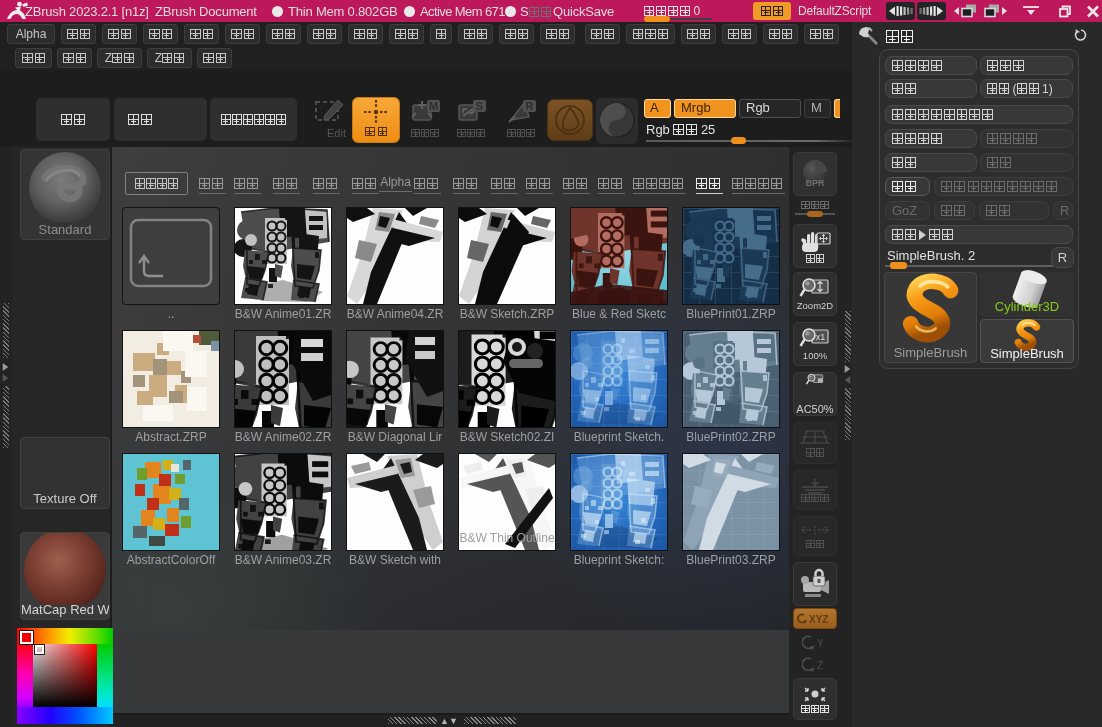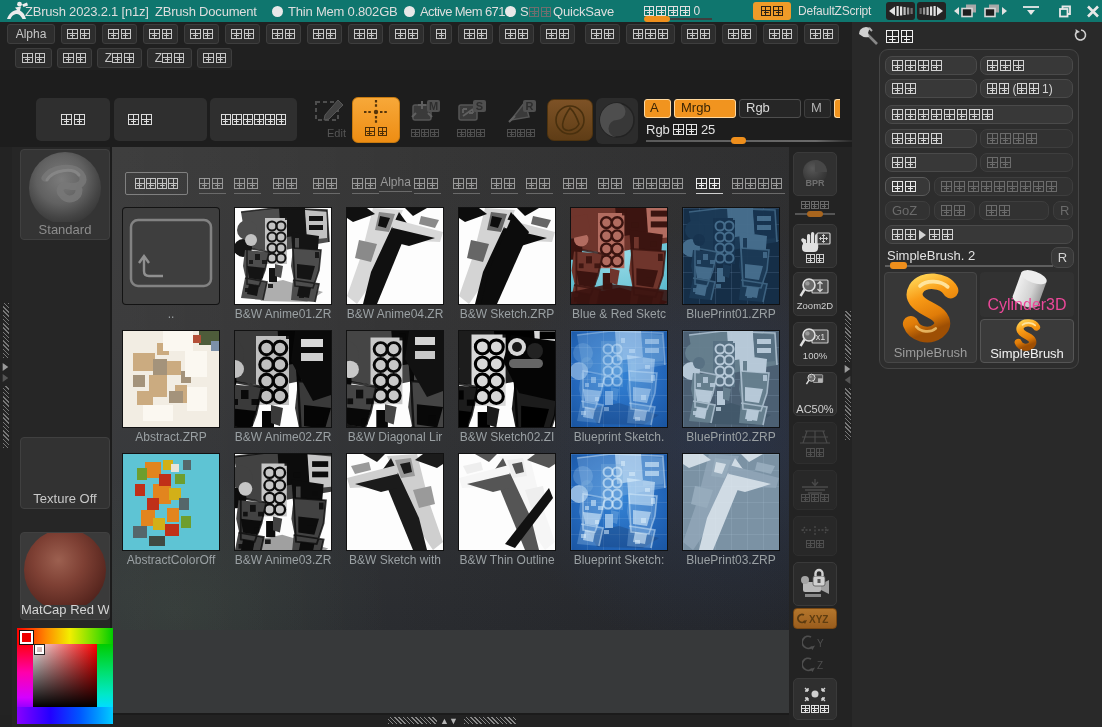--- a/index.html
+++ b/index.html
@@ -4,21 +4,21 @@
 *{margin:0;padding:0;box-sizing:border-box}
 html,body{width:1102px;height:727px;overflow:hidden;background:#232323;font-family:"Liberation Sans",sans-serif;-webkit-font-smoothing:antialiased}
 .abs{position:absolute}
 #stage{position:relative;width:1102px;height:727px;background:#232323}
 
 .cn{display:inline-flex;align-items:center;gap:2px;vertical-align:-1px}
 .cn i{display:inline-block;width:.84em;height:.84em;border:1px solid;position:relative;flex:0 0 auto;background-image:linear-gradient(currentColor,currentColor);background-size:60% 1px;background-position:50% 78%;background-repeat:no-repeat}
 .cn i:before{content:"";position:absolute;left:0;right:0;top:50%;height:1px;margin-top:-.5px;background:currentColor}
 .cn i:after{content:"";position:absolute;top:0;bottom:0;left:50%;width:1px;margin-left:-.5px;background:currentColor}
 
-#title{position:absolute;left:0;top:0;width:1102px;height:22px;background:#0f766e;color:#dedede;font-size:13px;letter-spacing:-0.2px}
+#title{position:absolute;left:0;top:0;width:1102px;height:22px;background:#be185d;color:#dedede;font-size:13px;letter-spacing:-0.2px}
 #title .t{position:absolute;top:4px;white-space:nowrap}
 .dot{display:inline-block;width:11px;height:11px;border-radius:50%;background:#e8e8e8;vertical-align:-1px}
 #menu-btn{position:absolute;left:753px;top:2px;width:38px;height:18px;background:#ef9b28;border-radius:3px;color:#2a2014;font-size:12px;display:flex;align-items:center;justify-content:center}
 
 #mrow1,#mrow2{position:absolute;left:0;width:1102px;background:#202020}
 #mrow1{top:22px;height:24px}
 #mrow2{top:46px;height:24px}
 .mbtn{position:absolute;top:2px;height:20px;background:#2d2d2d;border:1px solid #3e3e3e;border-radius:3px;color:#c6c6c6;font-size:12px;display:flex;align-items:center;justify-content:center;padding:0 6px}
 
 #tbar{position:absolute;left:0;top:70px;width:1102px;height:77px;background:#1d1d1d}
@@ -725,21 +725,21 @@
   <div class="tlabel" style="left:228px;top:406px">B&amp;W Sketch with</div>
   <div class="thumb" style="left:347px;top:307px">
     <svg width="96" height="96" viewBox="0 0 96 96" style="--d:#555;--m:#eee;--l:#f6f6f6">
       <rect width="96" height="96" fill="#fdfdfd"></rect>
       <g transform="translate(96,0) scale(-1,1)">
             <use href="#jet"></use>
           </g>
       <polygon points="46,90 90,34 94,44 56,94" fill="#111"></polygon>
     </svg>
   </div>
-  <div class="tlabel" style="left:340px;top:406px">B&amp;W Thin Outline</div>
+  <div class="tlabel" style="left:340px;top:384px">B&amp;W Thin Outline</div>
   <div class="thumb" style="left:459px;top:307px">
     <svg width="96" height="96" viewBox="0 0 96 96" style="--d:rgba(222,240,252,0.6);--m:rgba(160,200,235,0.3);--l:rgba(125,175,220,0.35);--s:rgba(25,60,110,0.35)">
       <defs>
             <radialGradient id="bpb2" cx="50%" cy="45%" r="78%">
         <stop offset="0%" stop-color="#3585d6"></stop>
               <stop offset="60%" stop-color="#2266ba"></stop>
               <stop offset="100%" stop-color="#19539e"></stop>
       </radialGradient>
           </defs>
       <rect width="96" height="96" fill="url(#bpb2)"></rect>
@@ -1132,21 +1132,21 @@
               <stop offset="60%" stop-color="#d2d2d2"></stop>
               <stop offset="100%" stop-color="#9e9e9e"></stop>
       </linearGradient>
           </defs>
       <g transform="rotate(20 25 24)">
         <rect x="11" y="12" width="28" height="26" fill="url(#cyg)"></rect>
         <ellipse cx="25" cy="38" rx="14" ry="6" fill="url(#cyg)"></ellipse>
         <ellipse cx="25" cy="12" rx="14" ry="6" fill="#ededed"></ellipse>
       </g>
     </svg>
-    <div class="abs" style="left:0;bottom:3px;width:100%;text-align:center;color:#ec4899;font-size:16px">Cylinder3D</div>
+    <div class="abs" style="left:0;bottom:3px;width:100%;text-align:center;color:#84cc16;font-size:13px">Cylinder3D</div>
   </div>
   <div class="abs" style="left:128px;top:297px;width:94px;height:44px;background:#3a3a3a;border:1px solid #555;border-radius:4px">
     <svg class="abs" style="left:30px;top:-1px" width="34" height="34" viewBox="0 0 80 80">
       <path d="M60 19 C54 7 30 5 23 17 C16 29 30 36 40 41 C50 46 56 55 46 63 C36 70 21 66 17 55" fill="none" stroke="url(#sg)" stroke-width="17" stroke-linecap="round"></path>
       <path d="M57 15 C50 8 34 7 27 14" fill="none" stroke="#ffe9a8" stroke-width="4" stroke-linecap="round" opacity="0.9"></path>
     </svg>
     <div class="abs" style="left:0;bottom:1px;width:100%;text-align:center;color:#f2f2f2;font-size:13px">SimpleBrush</div>
   </div>
 </div>
 

